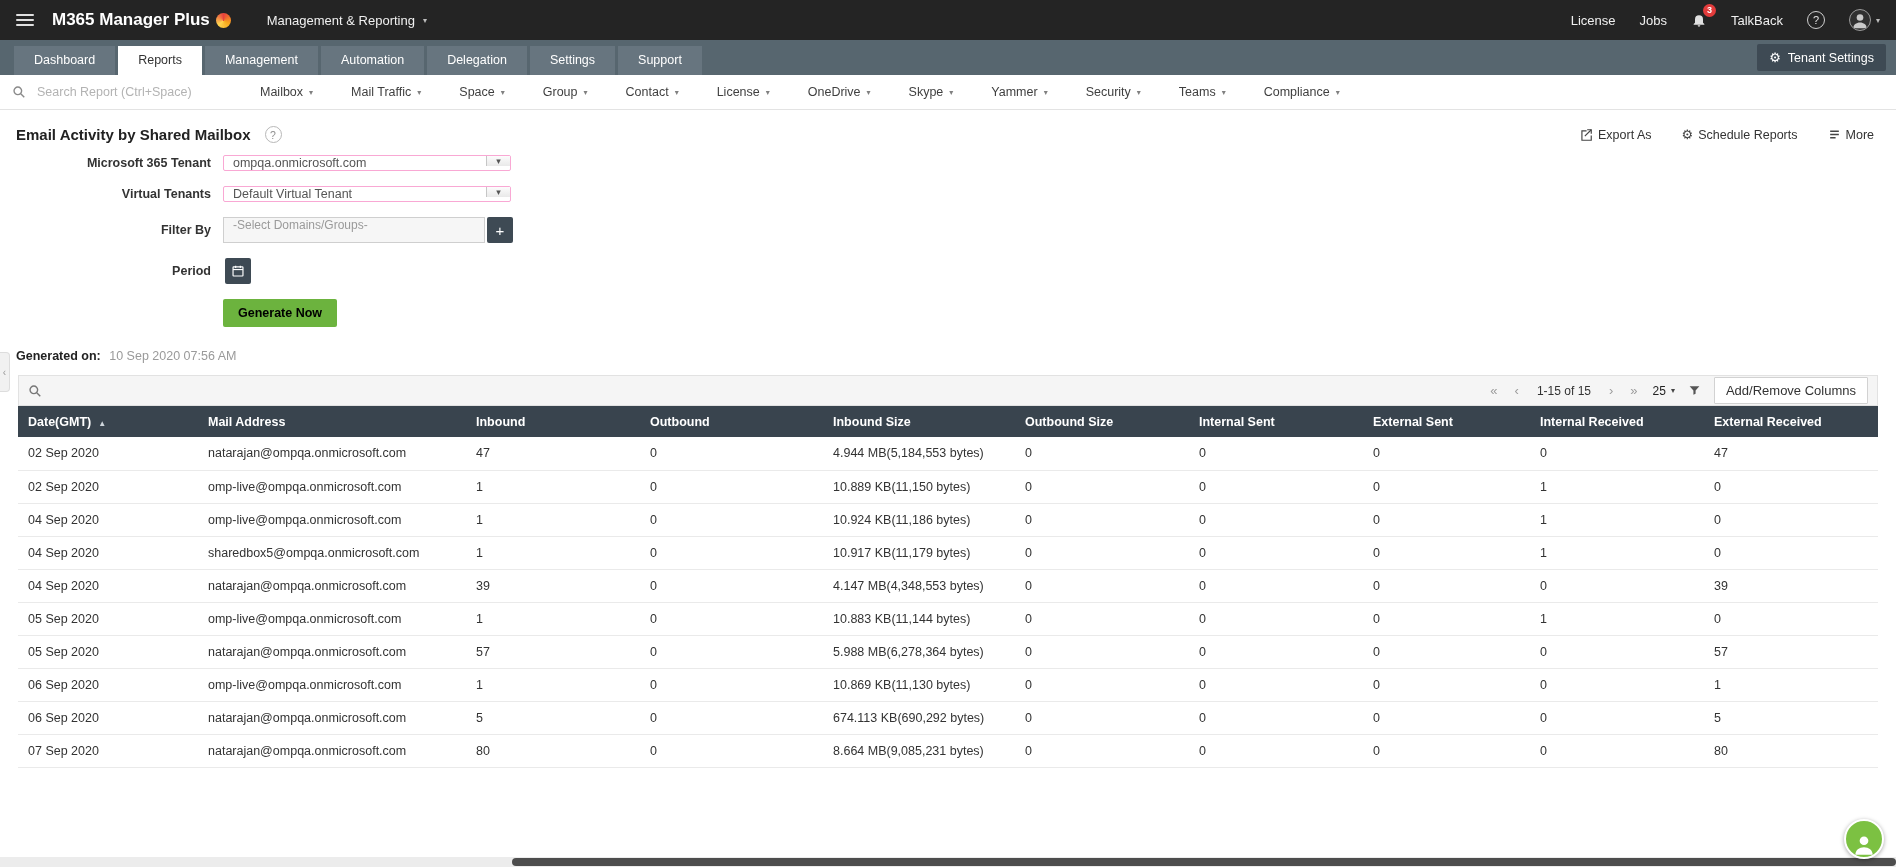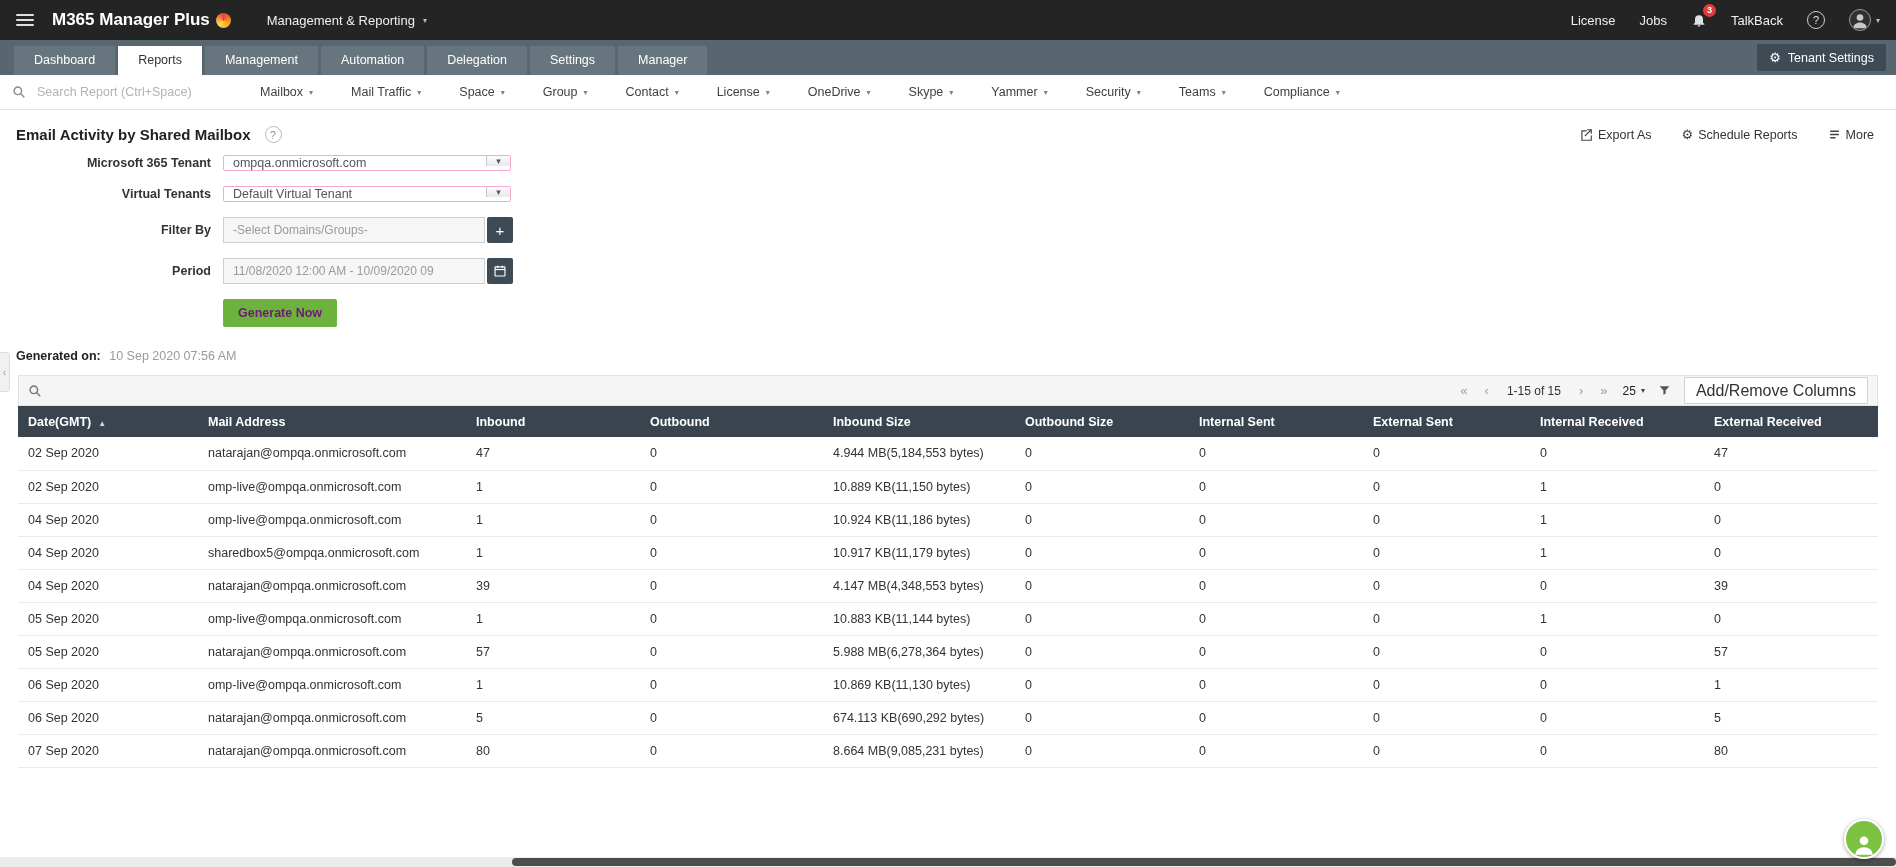--- a/index.html
+++ b/index.html
@@ -61,42 +61,42 @@
   .form { margin-left:16px; }
   .form-row { display:flex; align-items:center; margin-bottom:15px; }
   .form-label { width:195px; text-align:right; margin-right:12px; font-size:12.5px; font-weight:bold; color:#333; white-space:nowrap; }
   .select { width:288px; height:16px; border:1px solid #f9a8d4; border-radius:2px; background:#fff; display:flex;
     align-items:flex-start; cursor:pointer; }
   .select-value { flex:1; display:flex; align-items:center; padding:0 9px; font-size:12.5px; color:#555;
     white-space:nowrap; overflow:hidden; }
   .select-caret { width:24px; border-left:1px solid #c6c6c6; background:linear-gradient(#fcfcfc,#e9e9e9);
     display:flex; align-items:center; justify-content:center; font-size:9px; color:#555; }
   .text-field { width:262px; height:26px; border:1px solid #cfcfcf; background:#f6f6f6; display:flex;
-    align-items:center; padding:0 9px; font-size:12px; color:#9a9a9a; white-space:nowrap; overflow:hidden; cursor:pointer; }
+    align-items:flex-start; padding:0 9px; font-size:12px; color:#9a9a9a; white-space:nowrap; overflow:hidden; cursor:pointer; }
   .dark-btn { width:26px; height:26px; margin-left:2px; background:#3e4a54; color:#fff; display:flex; align-items:center;
     justify-content:center; border:none; cursor:pointer; border-radius:2px; font-size:15px; padding:0; }
-  .generate-btn { margin-left:207px; background:#6cb33e; border:none; color:#701a75; font-size:12.5px; font-weight:bold;
+  .generate-btn { margin-left:207px; background:#6cb33e; border:none; color:#000000; font-size:12.5px; font-weight:bold;
     height:28px; padding:0 15px; border-radius:2px; cursor:pointer; font-family:inherit; }
 
   
   .generated { margin:22px 0 12px 16px; font-size:12.5px; }
   .generated-label { font-weight:bold; color:#222; }
   .generated-value { color:#9a9a9a; margin-left:5px;margin-top:38px; }
 
   
   .table-wrap { margin:0 18px; }
   .table-toolbar { height:31px; background:#f5f5f5; border:1px solid #e2e2e2; display:flex; align-items:center; padding:0 9px; }
   .toolbar-search { display:flex; align-items:center; cursor:pointer; color:#777; }
   .toolbar-right { margin-left:auto; display:flex; align-items:center; gap:13px; }
   .pg-btn { color:#9c9c9c; font-size:13px; cursor:pointer; padding:0 2px; }
   .pg-info { font-size:12px; color:#333; margin:0 3px; }
   .page-size { display:flex; align-items:center; gap:5px; font-size:12px; color:#222; cursor:pointer; }
   .page-size .caret-sm { color:#444; }
   .funnel { cursor:pointer; display:flex; color:#555; }
-  .add-remove-btn { background:#fff; border:1px solid #d2d2d2; height:27px; padding:0 11px; font-size:16px;
+  .add-remove-btn { background:#fff; border:1px solid #d2d2d2; height:27px; padding:0 11px; font-size:13px;
     color:#333; cursor:pointer; font-family:inherit; border-radius:1px; }
 
   .report-table { width:100%; border-collapse:collapse; table-layout:fixed; }
   .report-table th { background:#39444e; color:#fff; font-size:12.5px; font-weight:bold; text-align:left;
     padding:0 10px; height:31px; white-space:nowrap; overflow:hidden; cursor:pointer; }
   .sort-icon { font-size:8px; color:#cfd6dc; margin-left:7px; }
   .report-table td { font-size:12.5px; color:#333; padding:0 10px; height:33px; border-bottom:1px solid #eaeaea;
     white-space:nowrap; overflow:hidden; background:#fff; }
 
   
@@ -151,21 +151,21 @@
   </div>
 </div>
 
 <div class="tabbar">
   <div class="tab">Dashboard</div>
   <div class="tab active">Reports</div>
   <div class="tab">Management</div>
   <div class="tab">Automation</div>
   <div class="tab">Delegation</div>
   <div class="tab">Settings</div>
-  <div class="tab">Manager</div>
+  <div class="tab">Support</div>
   <button class="tenant-btn">
     <span class="gear-glyph">⚙</span>
     <span>Tenant Settings</span>
   </button>
 </div>
 
 <div class="menubar">
   <div class="search-wrap">
     <span style="display:flex;color:#8a8a8a;">
       <svg width="14" height="14" viewBox="0 0 24 24" fill="none" stroke="currentColor" stroke-width="2.4">
@@ -273,23 +273,20 @@
   </div>
   <div class="form-row">
     <span class="form-label">Filter By</span>
     <div class="text-field">
       <span>-Select Domains/Groups-</span>
     </div>
     <button class="dark-btn">+</button>
   </div>
   <div class="form-row">
     <span class="form-label">Period</span>
-    <div class="text-field">
-      <span>11/08/2020 12:00 AM - 10/09/2020 09</span>
-    </div>
     <button class="dark-btn">
       <span style="display:flex;">
         <svg width="14" height="14" viewBox="0 0 24 24" fill="none" stroke="#fff" stroke-width="2">
             <rect x="3.5" y="5" width="17" height="15.5" rx="1"></rect>
             <path d="M3.5 9.5h17"></path>
             <path d="M8 3v4M16 3v4"></path>
           </svg>
       </span>
     </button>
   </div>

